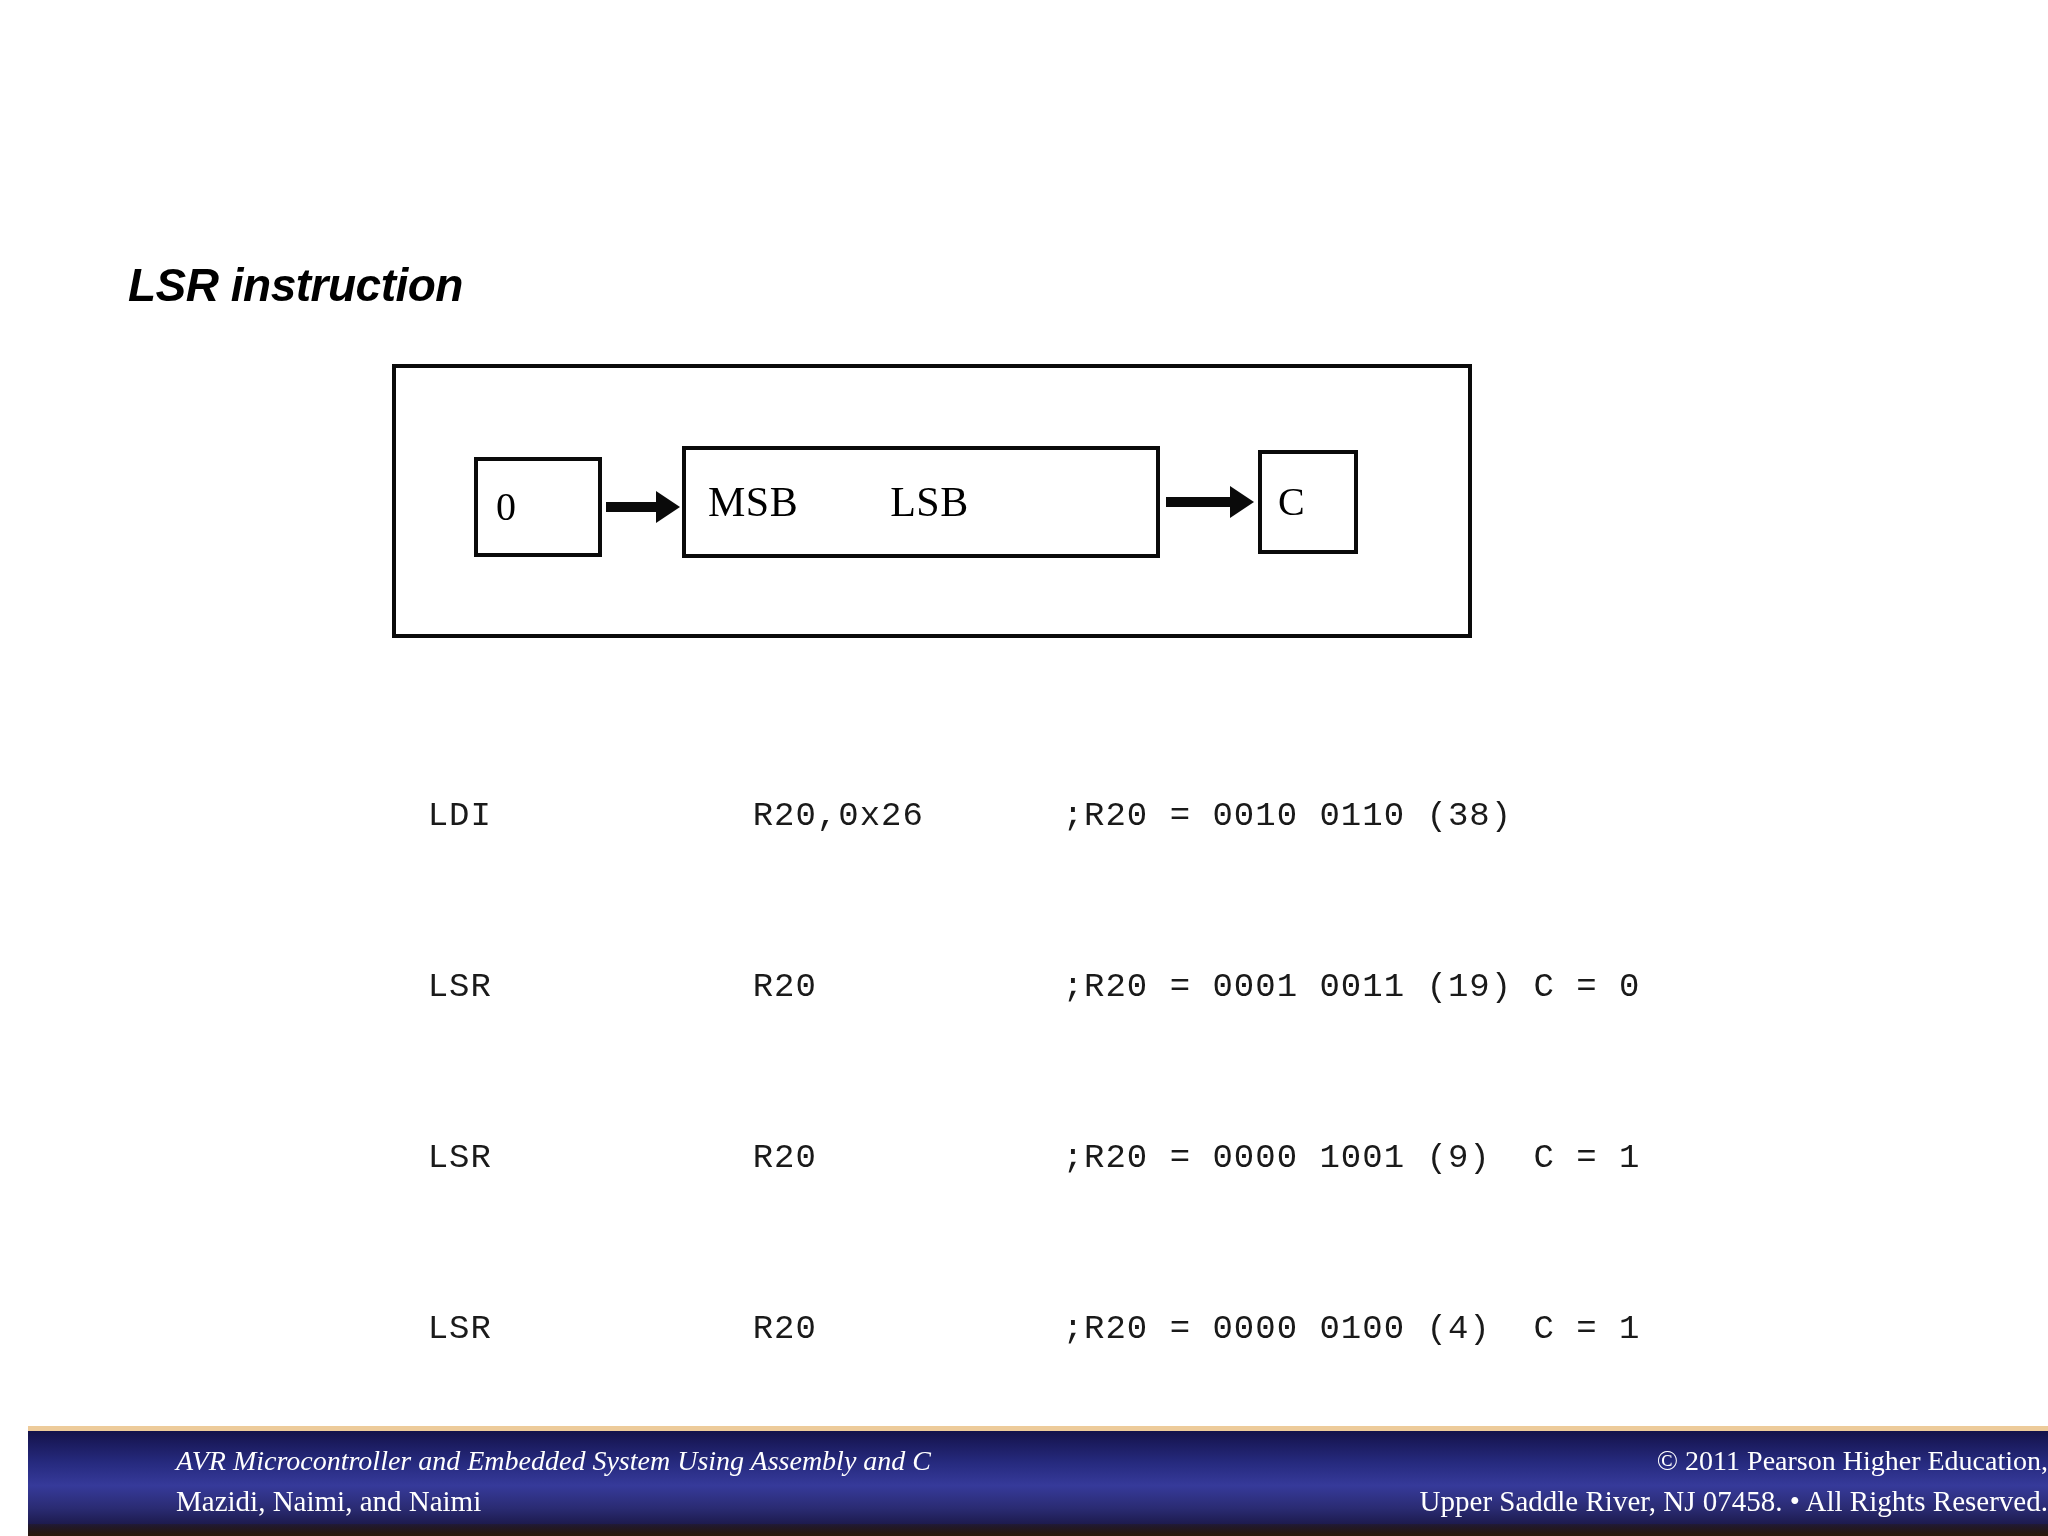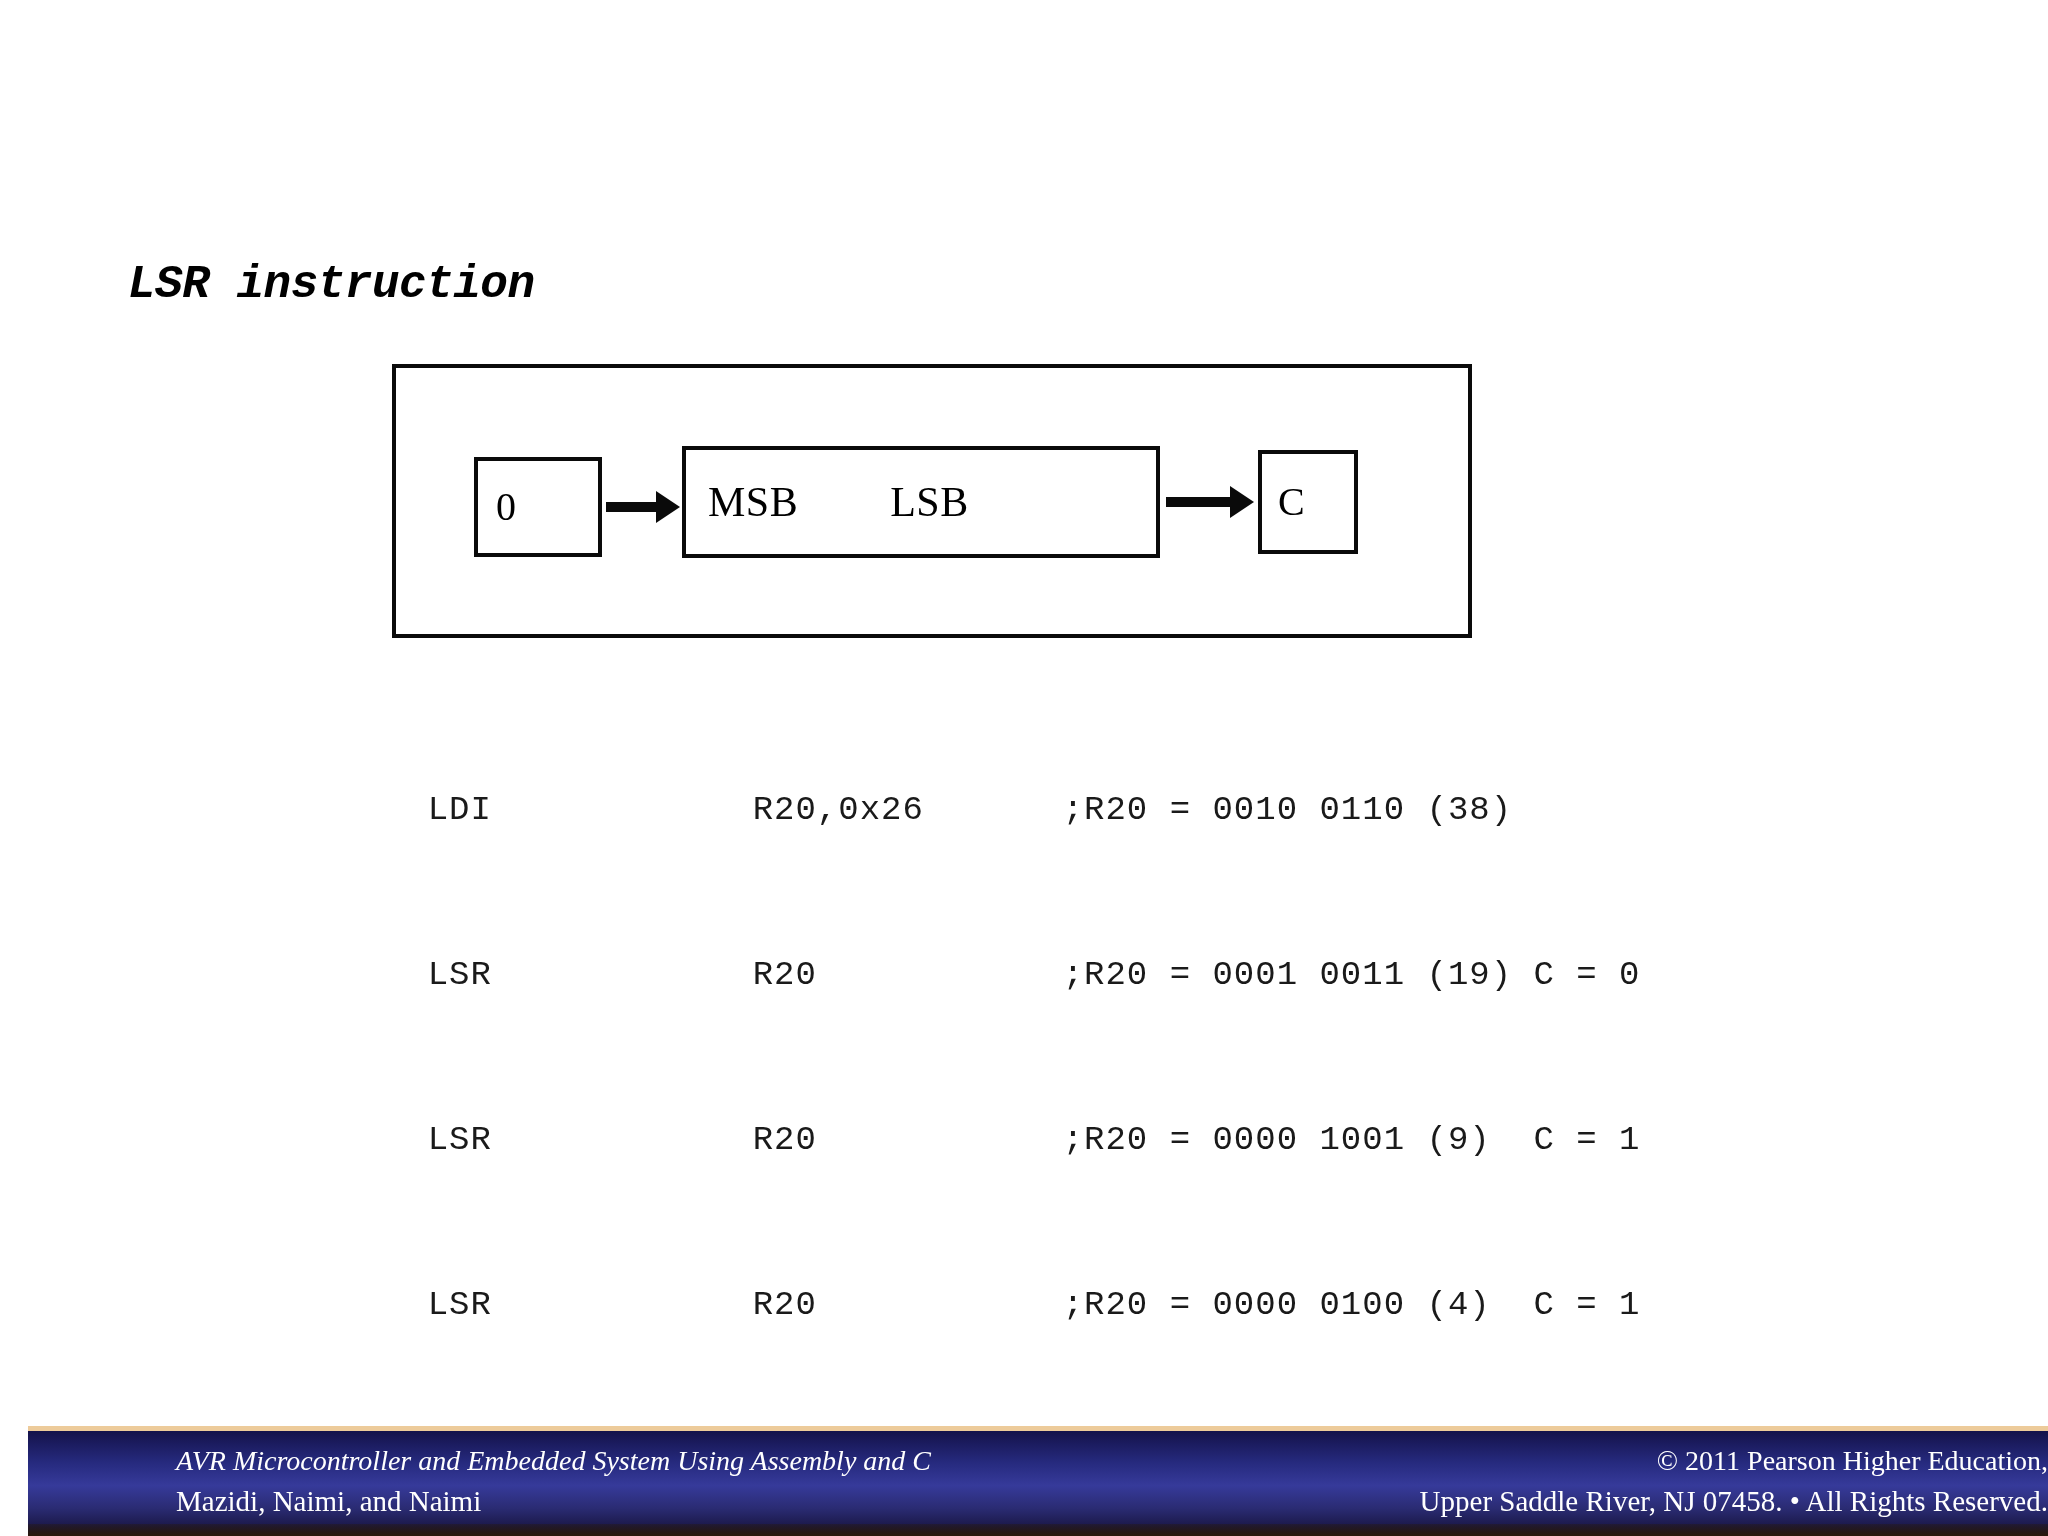--- a/index.html
+++ b/index.html
@@ -13,21 +13,21 @@
     position: relative;
     overflow: hidden;
     font-family: "Liberation Serif", serif;
   }
 
   
   #slide-title {
     position: absolute;
     left: 128px;
     top: 262px;
-    font-family: Liberation Mono, monospace;
+    font-family: Liberation Sans, sans-serif;
     font-weight: bold;
     font-style: italic;
     font-size: 46px;
     letter-spacing: -0.5px;
     color: #000000;
     white-space: nowrap;
     line-height: 1;
   }
 
   
@@ -113,21 +113,21 @@
     top: 728px;
     font-family: "Liberation Mono", monospace;
     font-size: 34px;
     color: #1a1a1a;
     line-height: 55px;
     letter-spacing: 1px;
   }
   .code-row { display: block; white-space: pre; }
   .c-mnemonic { display: inline-block; width: 313px; }
   .c-operand  { display: inline-block; width: 310px; margin-left: 12px; }
-  .c-comment  { display: inline-block; }
+  .c-comment  { display: inline-block; margin-top: 6px; }
 
   
   #footer-bar {
     position: absolute;
     left: 0;
     bottom: 0;
     width: 2048px;
     height: 110px;
     border-top: 5px solid #edcb9a;
     box-sizing: border-box;

